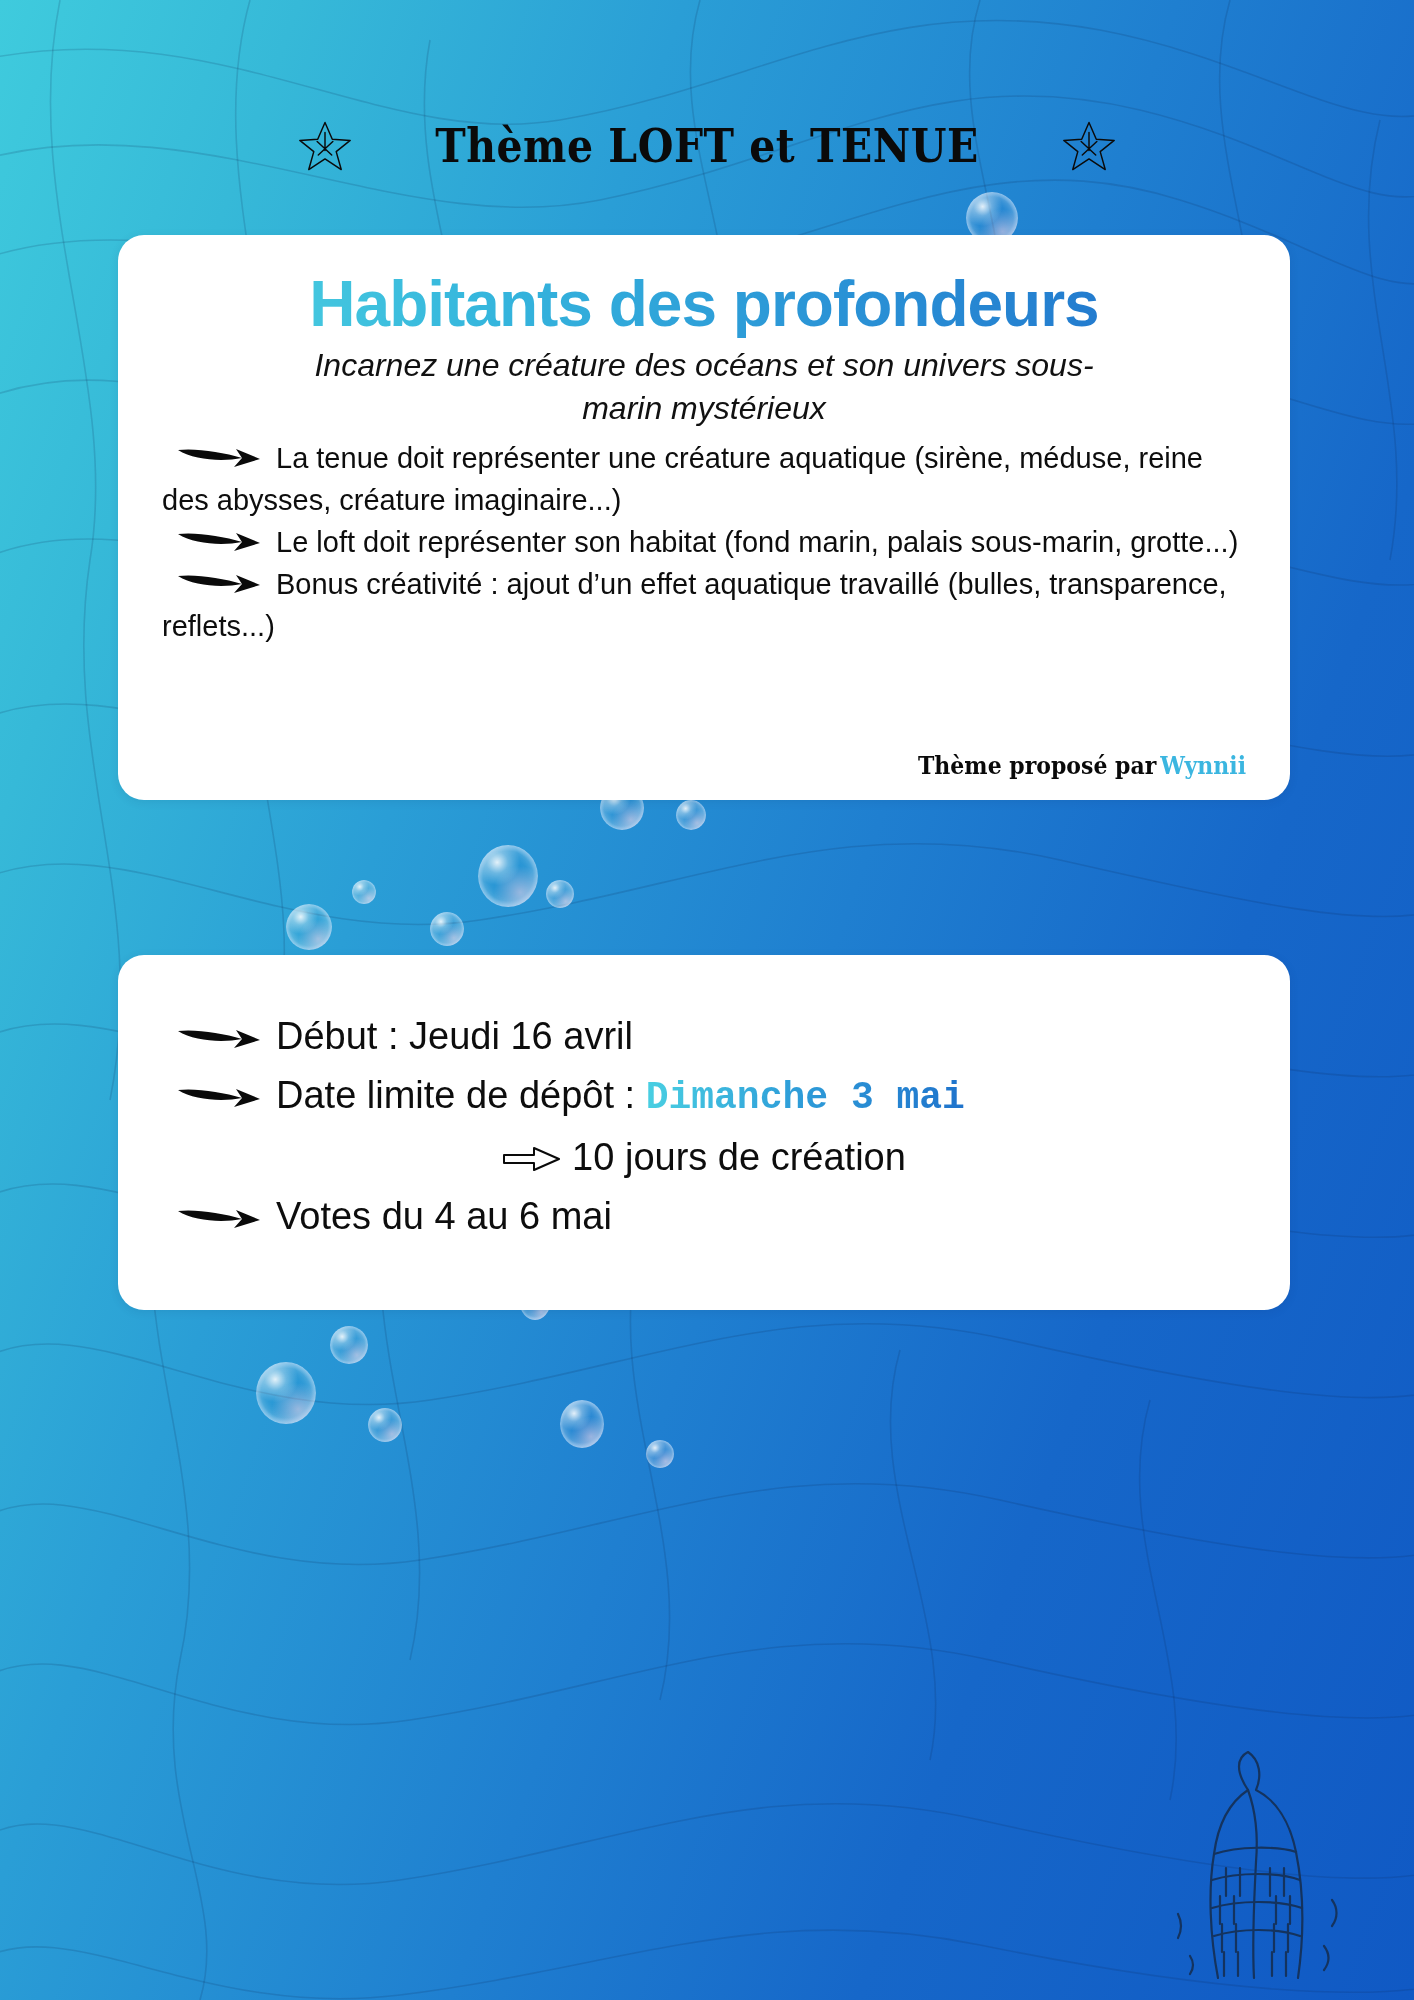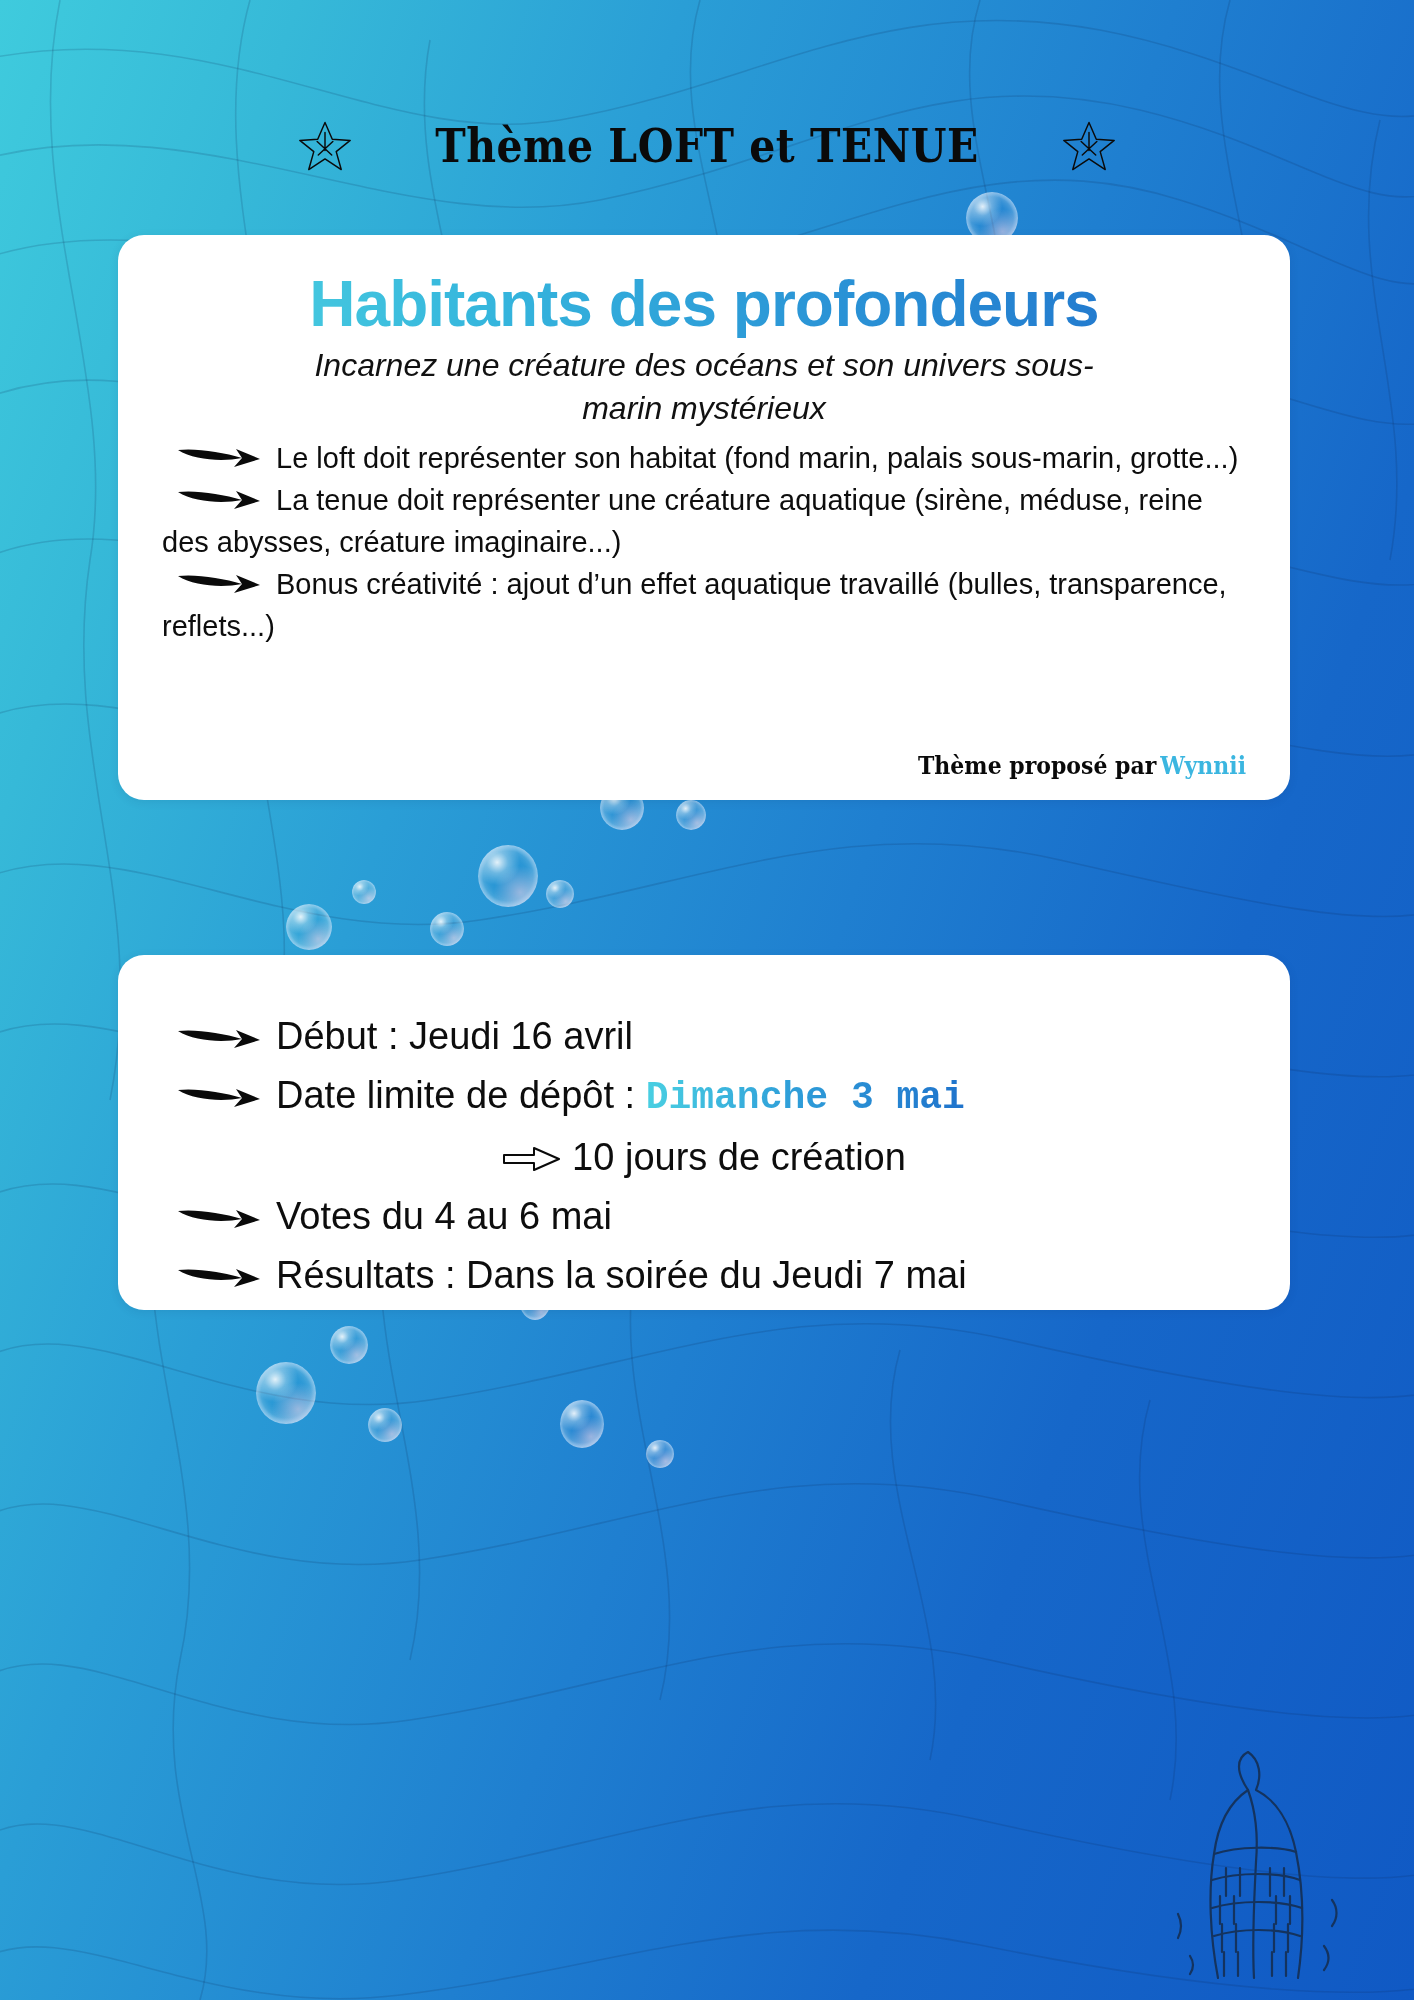--- a/index.html
+++ b/index.html
@@ -214,26 +214,26 @@
 </div>
 
 <div class="card" id="card-theme">
   <div class="card-title">Habitants des profondeurs</div>
   <div class="card-subtitle">Incarnez une créature des océans et son univers sous-marin mystérieux</div>
 
   <div class="lines">
     <div class="line">
       <svg class="arrow-inline" width="92" height="26" viewBox="0 0 92 26">
         <path d="M2 6 C20 4 46 8 66 14 L60 5 L84 15 L58 23 L66 14 C46 18 18 16 2 6 Z" fill="#0a0a0a"></path>
+      </svg><span>La tenue doit représenter une créature aquatique (sirène, méduse, reine des abysses, créature imaginaire...)</span>
+    </div>
+    <div class="line">
+      <svg class="arrow-inline" width="92" height="26" viewBox="0 0 92 26">
+        <path d="M2 6 C20 4 46 8 66 14 L60 5 L84 15 L58 23 L66 14 C46 18 18 16 2 6 Z" fill="#0a0a0a"></path>
       </svg><span>Le loft doit représenter son habitat (fond marin, palais sous-marin, grotte...)</span>
-    </div>
-    <div class="line">
-      <svg class="arrow-inline" width="92" height="26" viewBox="0 0 92 26">
-        <path d="M2 6 C20 4 46 8 66 14 L60 5 L84 15 L58 23 L66 14 C46 18 18 16 2 6 Z" fill="#0a0a0a"></path>
-      </svg><span>La tenue doit représenter une créature aquatique (sirène, méduse, reine des abysses, créature imaginaire...)</span>
     </div>
     <div class="line">
       <svg class="arrow-inline" width="92" height="26" viewBox="0 0 92 26">
         <path d="M2 6 C20 4 46 8 66 14 L60 5 L84 15 L58 23 L66 14 C46 18 18 16 2 6 Z" fill="#0a0a0a"></path>
       </svg><span>Bonus créativité : ajout d’un effet aquatique travaillé (bulles, transparence, reflets...)</span>
     </div>
   </div>
 
   <div class="credit">
     <span>Thème proposé par</span><span class="credit-name">Wynnii</span>
@@ -260,25 +260,20 @@
         <path d="M2 10 L32 10 L32 3 L57 14 L32 25 L32 18 L2 18 Z" fill="#ffffff" stroke="#0a0a0a" stroke-width="2" stroke-linejoin="round"></path>
       </svg><span>10 jours de création</span>
     </div>
 
     <div class="line">
       <svg class="arrow-inline" width="92" height="26" viewBox="0 0 92 26">
         <path d="M2 6 C20 4 46 8 66 14 L60 5 L84 15 L58 23 L66 14 C46 18 18 16 2 6 Z" fill="#0a0a0a"></path>
       </svg><span>Votes du 4 au 6 mai</span>
     </div>
 
-    <div class="line">
-      <svg class="arrow-inline" width="92" height="26" viewBox="0 0 92 26">
-        <path d="M2 6 C20 4 46 8 66 14 L60 5 L84 15 L58 23 L66 14 C46 18 18 16 2 6 Z" fill="#0a0a0a"></path>
-      </svg><span>Résultats : Dans la soirée du Jeudi 7 mai</span>
-    </div>
 
   </div>
 </div>
 
 <svg class="mermaid-tail" viewBox="0 0 190 230">
   <g fill="none" stroke="#14335e" stroke-width="2.2" stroke-linejoin="round" stroke-linecap="round">
     <path d="M54 228 C46 186 44 140 50 104 C54 74 66 52 84 40 C72 22 72 8 84 2 C96 10 98 26 92 40 C112 50 126 72 132 102 C140 142 140 186 134 228"></path>
     <path d="M84 40 C92 62 94 88 92 112 C90 150 88 192 90 228"></path>
     <path d="M50 104 C74 96 114 96 132 102"></path>
     <path d="M48 130 C74 122 116 122 136 130"></path>

